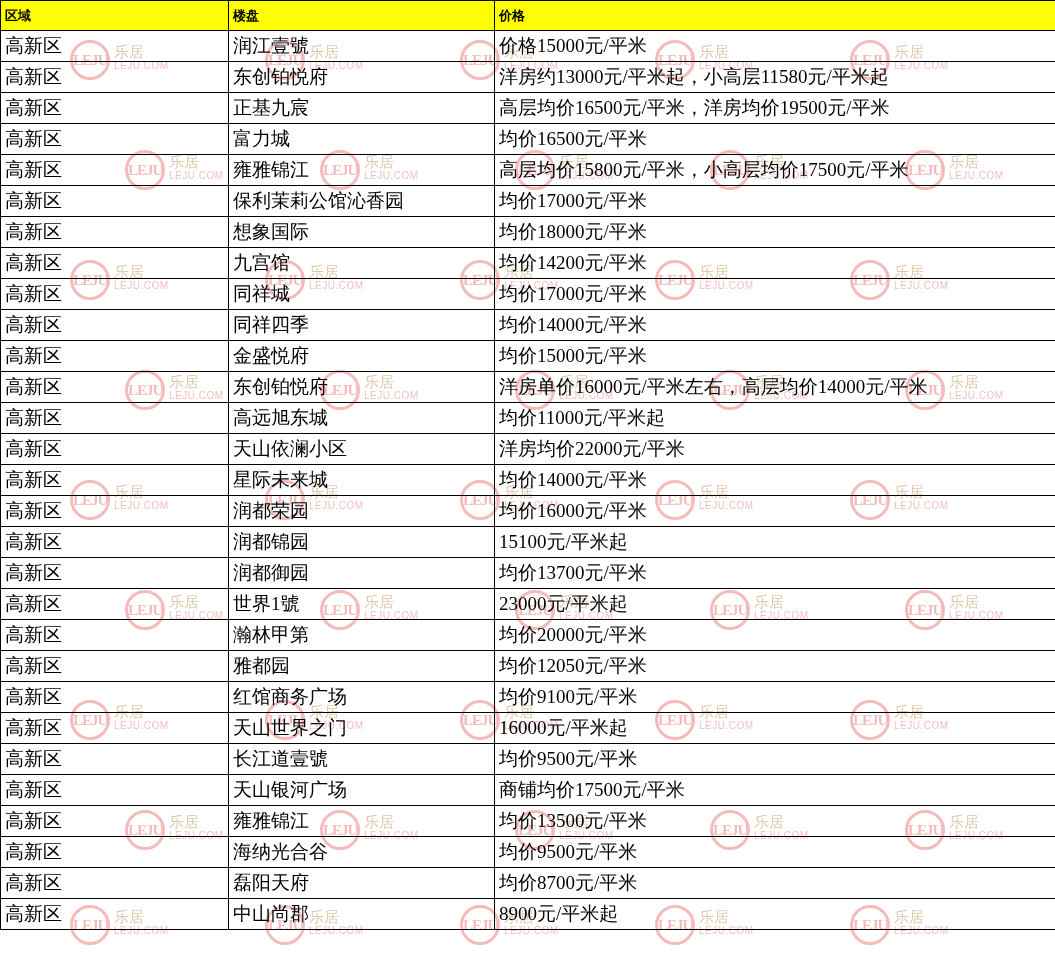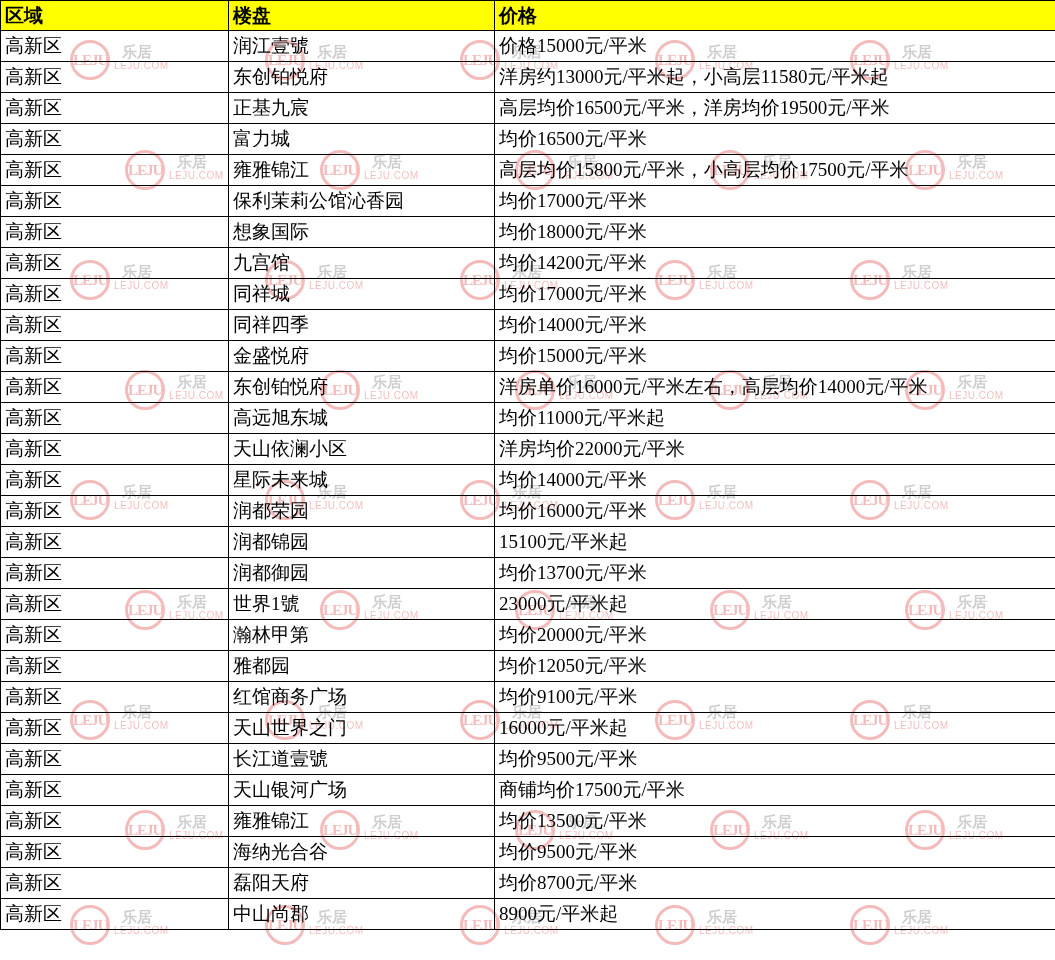--- a/index.html
+++ b/index.html
@@ -37,21 +37,21 @@
     font-size: 19px;
     line-height: 23px;
     vertical-align: middle;
     text-align: left;
     background-clip: padding-box;
   }
   table.price-table thead th {
     background: #ffff00;
     font-weight: bold;
     height: 26px;
-    font-size: 19px;
+    font-size: 13px;
     margin-left: 8px;
   }
   table.price-table tbody td {
     background: transparent;
     height: 27px;
   }
   td.cell-area { padding-left: 4px; margin-left: 36px; }
   td.cell-name { padding-left: 24px; }
   td.cell-price { padding-left: 4px; }
 
@@ -81,25 +81,25 @@
     color: #e23c3c;
     font-family: "Liberation Serif", serif;
     font-weight: bold;
     font-size: 15px;
     line-height: 34px;
     text-align: center;
     letter-spacing: -1px;
   }
   .wm .wm-text {
     position: absolute;
-    left: 52px;
+    left: 44px;
     top: 4px;
-    color: #737373;
+    color: #a16207;
     font-family: "Liberation Sans", sans-serif;
-    font-weight: bold;
+    font-weight: normal;
     font-size: 15px;
     line-height: 16px;
     white-space: nowrap;
   }
   .wm .wm-sub {
     position: absolute;
     left: 44px;
     top: 21px;
     color: #e23c3c;
     font-family: "Liberation Sans", sans-serif;

